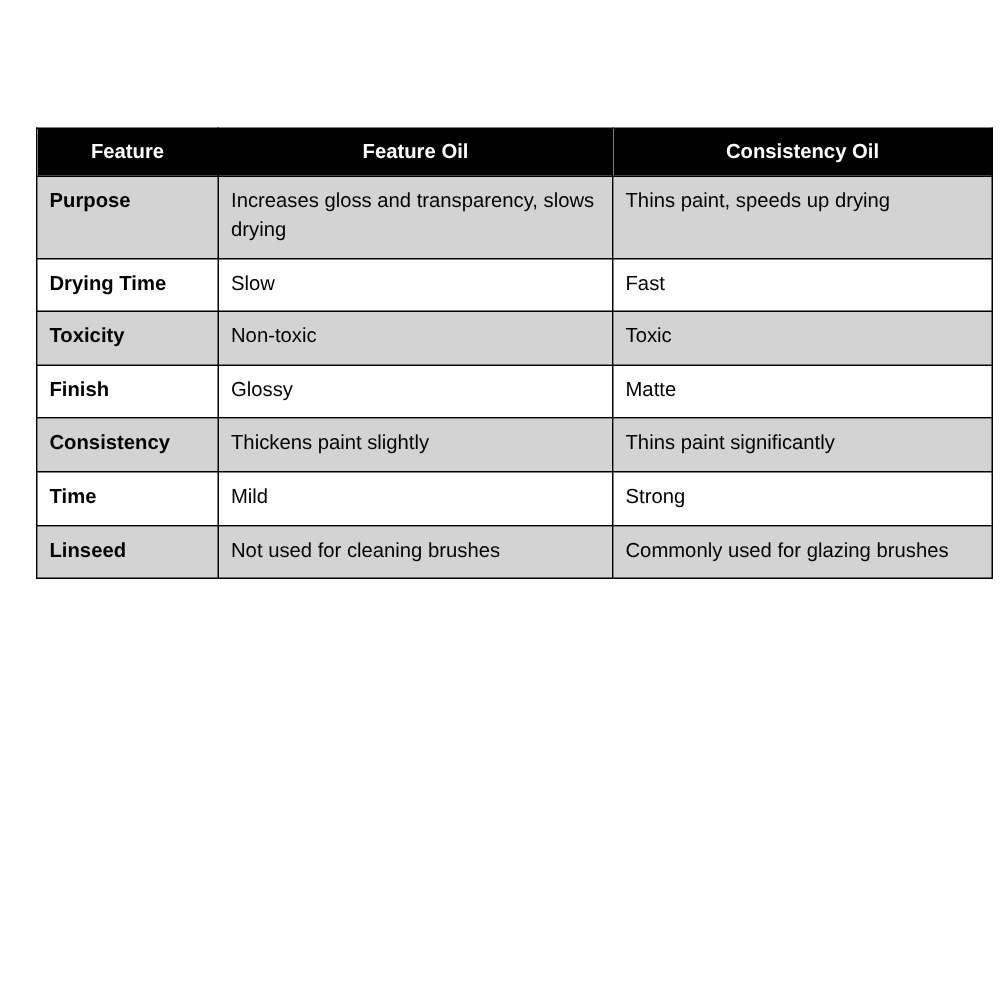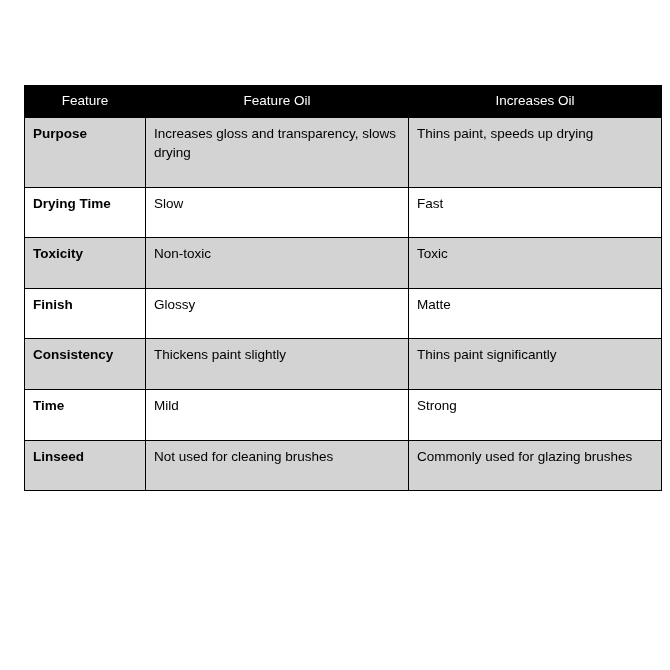--- a/index.html
+++ b/index.html
@@ -24,28 +24,28 @@
     width: 637px;
     border-collapse: collapse;
     table-layout: fixed;
     font-size: 13.5px;
     color: #000000;
   }
   table.comparison-table th,
   table.comparison-table td {
     border: 1px solid #000000;
     vertical-align: top;
-    padding: 6px 8px 24px 8px;
+    padding: 6px 8px 9px 8px;
     line-height: 1.45;
     overflow: hidden;
   }
   table.comparison-table th {
     background: #000000;
     color: #ffffff;
-    font-weight: normal;
+    font-weight: bold;
     text-align: center;
     padding: 5px 8px 6px 8px;
     height: 17px;
   }
   col.col-feature   { width: 121px; }
   col.col-linseed   { width: 263px; }
   col.col-turpentine{ width: 253px; }
 
   tbody td.feature-cell {
     font-weight: bold;
@@ -71,21 +71,21 @@
   <table class="comparison-table">
     <colgroup>
       <col class="col-feature">
       <col class="col-linseed">
       <col class="col-turpentine">
     </colgroup>
     <thead>
       <tr>
         <th>Feature</th>
         <th>Feature Oil</th>
-        <th>Increases Oil</th>
+        <th>Consistency Oil</th>
       </tr>
     </thead>
     <tbody>
       <tr class="tall">
         <td class="feature-cell">Purpose</td>
         <td>Increases gloss and transparency, slows drying</td>
         <td>Thins paint, speeds up drying</td>
       </tr>
       <tr class="short">
         <td class="feature-cell">Drying Time</td>

